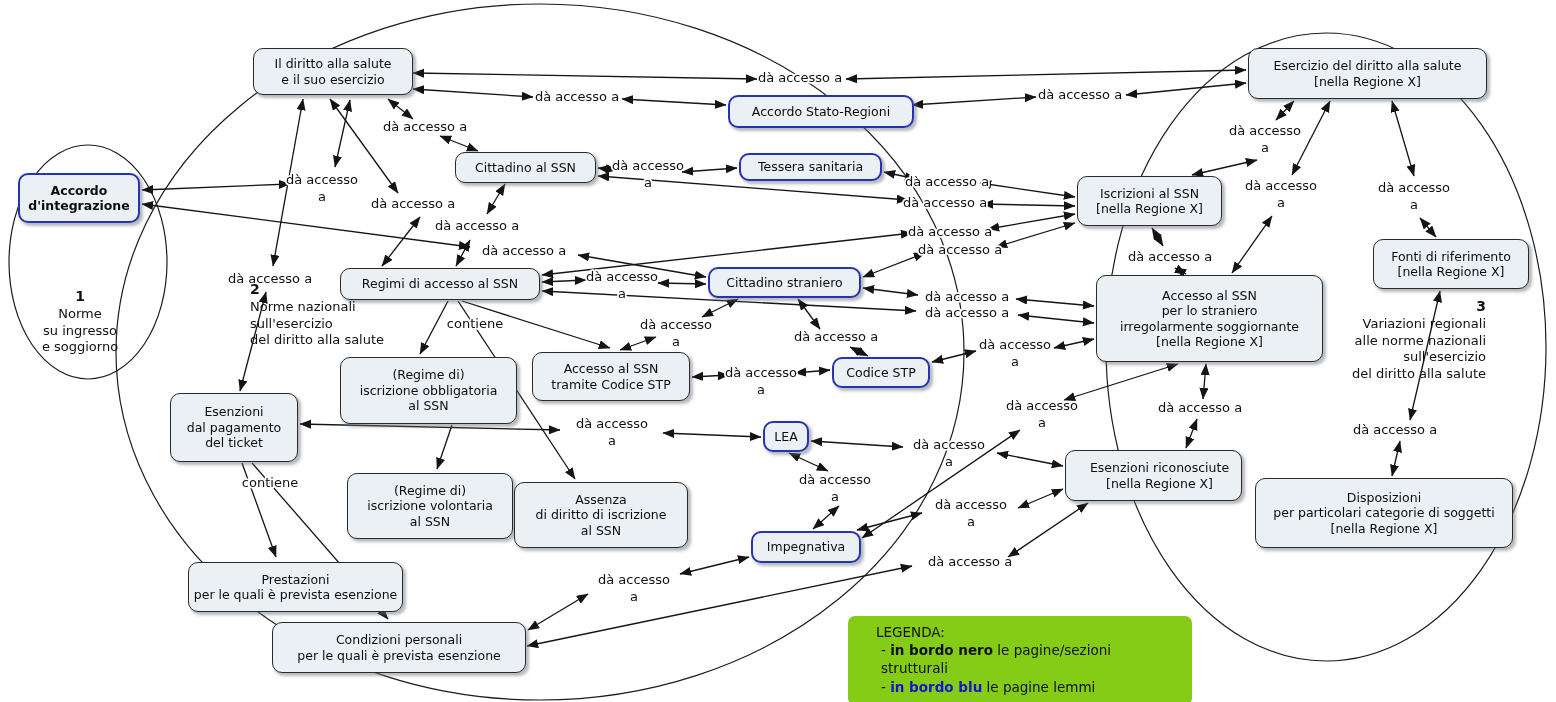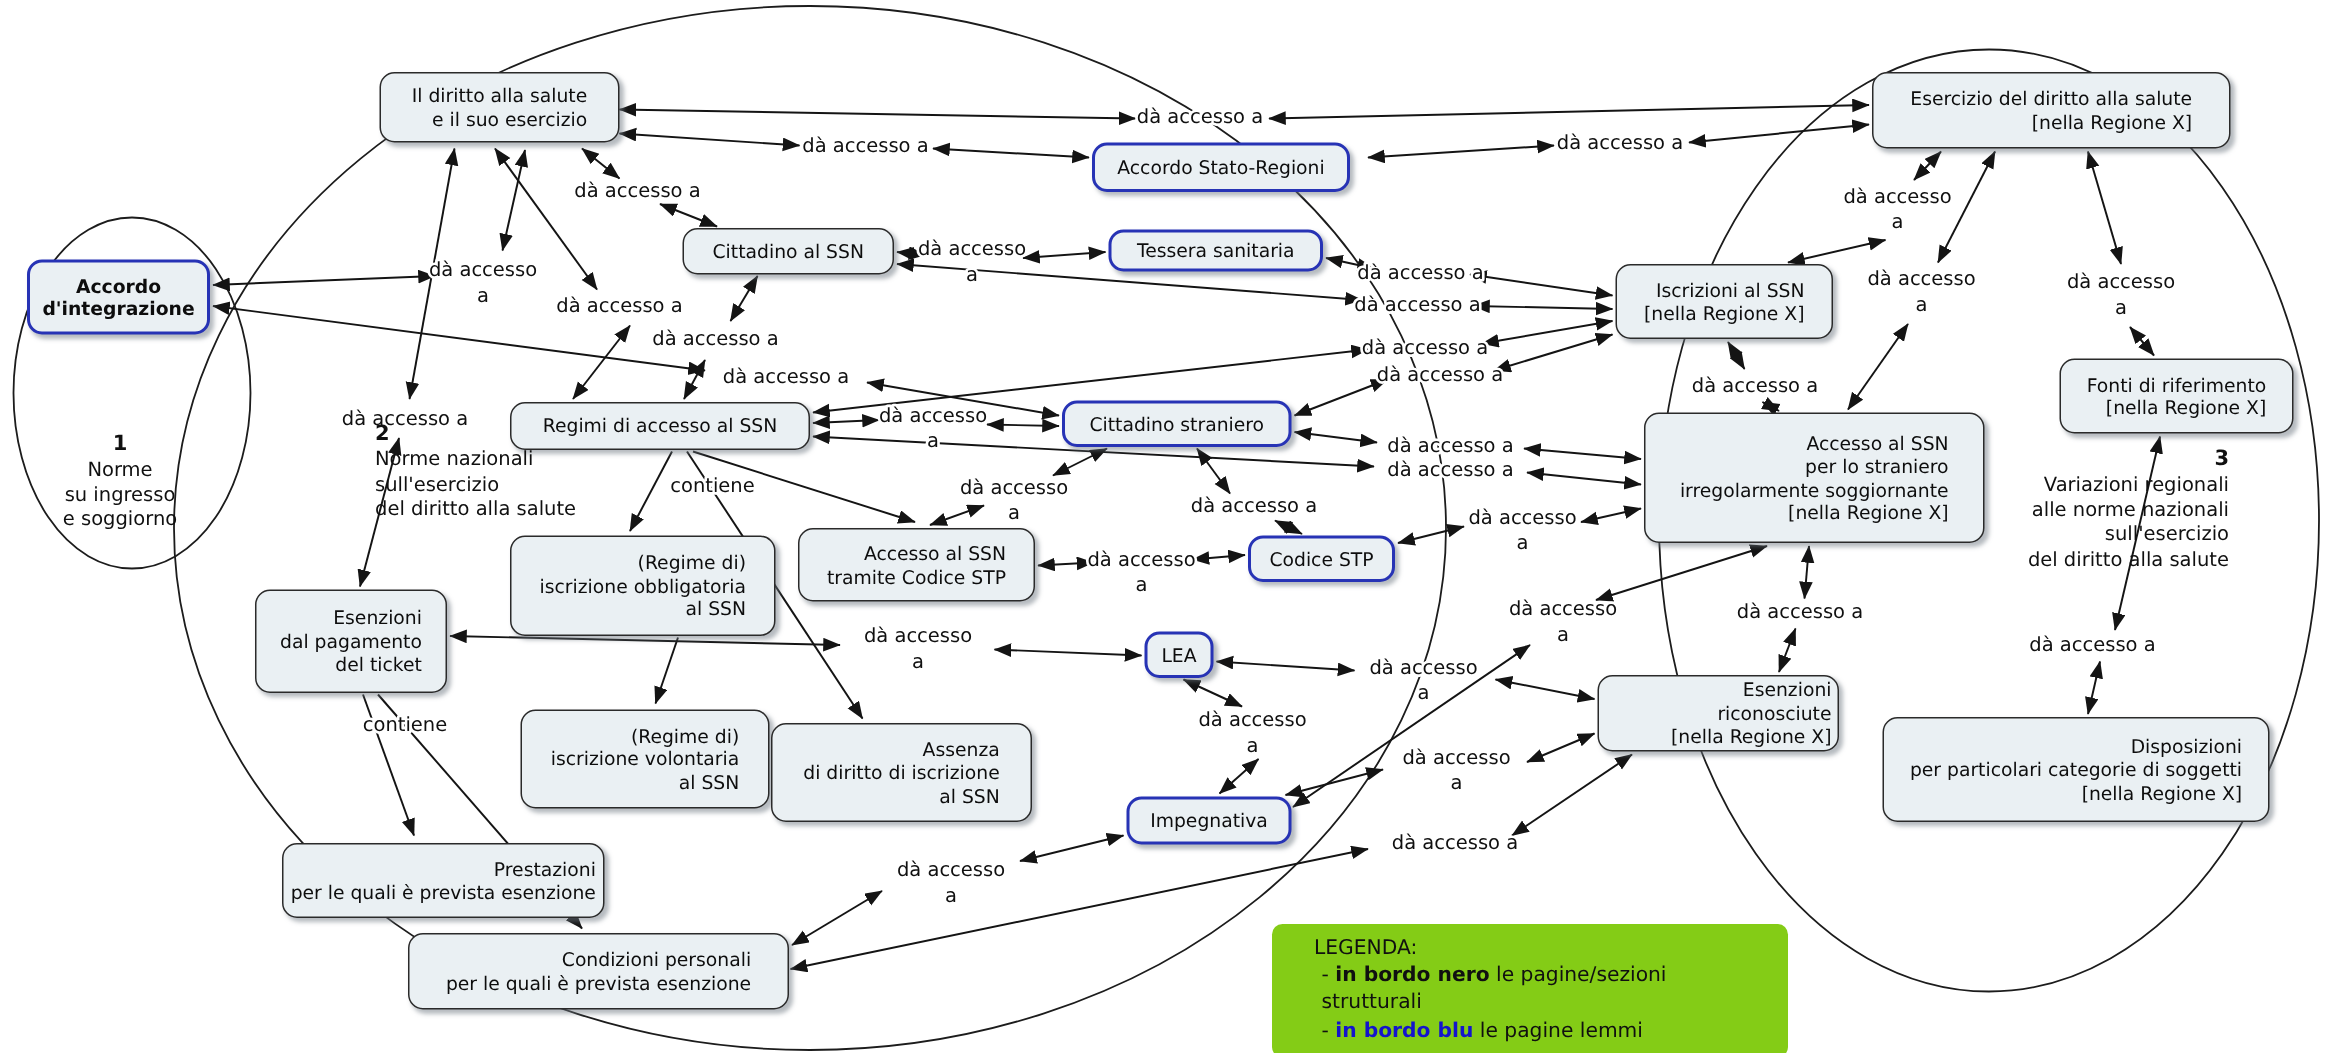--- a/index.html
+++ b/index.html
@@ -4,21 +4,21 @@
 <style>
   html,body{margin:0;padding:0;background:#fff;}
   #canvas{position:relative;width:1556px;height:702px;background:#ffffff;
           font-family:"DejaVu Sans",sans-serif;overflow:hidden;}
   #wires{position:absolute;left:0;top:0;}
   .node{position:absolute;display:flex;align-items:center;justify-content:center;
         text-align:center;white-space:pre-line;border-radius:10px;background:#eaf0f3;
         font-size:12.5px;line-height:1.24;color:#0d0d0d;
         box-shadow:2.5px 2.5px 3px rgba(110,120,130,.5);
         padding:1px 4px;box-sizing:border-box;cursor:pointer;}
-  .structural{border:1.6px solid #2a2a2a;text-align:right;}
+  .structural{border:1.6px solid #2a2a2a;}
   .lemma{border:2px solid #2733b5;}
   .group{position:absolute;font-size:13px;color:#101010;line-height:1.28;}
   .group .num{font-weight:bold;font-size:14px;display:block;}
   .g-center{text-align:center;}
   .g-left{text-align:left;}
   .g-right{text-align:right;}
   .lbl{font-size:13px;fill:#101010;text-anchor:middle;
        paint-order:stroke;stroke:#ffffff;stroke-width:3.5px;stroke-linejoin:round;}
   .wire{stroke:#141414;stroke-width:1.3;fill:none;}
   .ell{stroke:#1c1c1c;stroke-width:1.2;fill:none;}
@@ -156,21 +156,21 @@
         <text x="270" y="487" class="lbl">contiene</text>
         <text x="949" y="449" class="lbl"><tspan x="949" dy="0">dà accesso</tspan><tspan x="949" dy="17">a</tspan></text>
         <text x="971" y="509" class="lbl"><tspan x="971" dy="0">dà accesso</tspan><tspan x="971" dy="17">a</tspan></text>
         <text x="970" y="566" class="lbl">dà accesso a</text>
         <text x="634" y="584" class="lbl"><tspan x="634" dy="0">dà accesso</tspan><tspan x="634" dy="17">a</tspan></text>
       </g>
   </svg>
   <div id="nodes">
       <div class="node structural" style="left: 253px; top: 48px; width: 160px; min-height: 47px;">Il diritto alla salute
 e il suo esercizio</div>
-      <div class="node lemma" style="left: 728px; top: 95px; width: 172px; min-height: 33px;">Accordo Stato-Regioni</div>
+      <div class="node lemma" style="left: 728px; top: 95px; width: 186px; min-height: 33px;">Accordo Stato-Regioni</div>
       <div class="node structural" style="left: 1248px; top: 48px; width: 239px; min-height: 51px;">Esercizio del diritto alla salute
 [nella Regione X]</div>
       <div class="node lemma" style="left: 18px; top: 173px; width: 122px; min-height: 50px; font-weight: bold;">Accordo
 d'integrazione</div>
       <div class="node structural" style="left: 455px; top: 152px; width: 141px; min-height: 31px;">Cittadino al SSN</div>
       <div class="node lemma" style="left: 739px; top: 153px; width: 143px; min-height: 28px;">Tessera sanitaria</div>
       <div class="node structural" style="left: 1077px; top: 176px; width: 145px; min-height: 50px;">Iscrizioni al SSN
 [nella Regione X]</div>
       <div class="node structural" style="left: 340px; top: 268px; width: 200px; min-height: 32px;">Regimi di accesso al SSN</div>
       <div class="node lemma" style="left: 708px; top: 267px; width: 153px; min-height: 31px;">Cittadino straniero</div>
@@ -189,21 +189,21 @@
       <div class="node structural" style="left: 170px; top: 393px; width: 128px; min-height: 69px;">Esenzioni
 dal pagamento
 del ticket</div>
       <div class="node lemma" style="left: 763px; top: 421px; width: 46px; min-height: 31px;">LEA</div>
       <div class="node structural" style="left: 347px; top: 473px; width: 166px; min-height: 66px;">(Regime di)
 iscrizione volontaria
 al SSN</div>
       <div class="node structural" style="left: 514px; top: 482px; width: 174px; min-height: 66px;">Assenza
 di diritto di iscrizione
 al SSN</div>
-      <div class="node structural" style="left: 1065px; top: 450px; width: 161px; min-height: 51px; padding-left: 16px;">Esenzioni riconosciute
+      <div class="node structural" style="left: 1065px; top: 450px; width: 177px; min-height: 51px; padding-left: 16px;">Esenzioni riconosciute
 [nella Regione X]</div>
       <div class="node lemma" style="left: 751px; top: 531px; width: 110px; min-height: 32px;">Impegnativa</div>
       <div class="node structural" style="left: 1255px; top: 478px; width: 258px; min-height: 70px;">Disposizioni
 per particolari categorie di soggetti
 [nella Regione X]</div>
       <div class="node structural" style="left: 188px; top: 562px; width: 215px; min-height: 50px;">Prestazioni
 per le quali è prevista esenzione</div>
       <div class="node structural" style="left: 272px; top: 622px; width: 254px; min-height: 51px;">Condizioni personali
 per le quali è prevista esenzione</div>
     </div>

